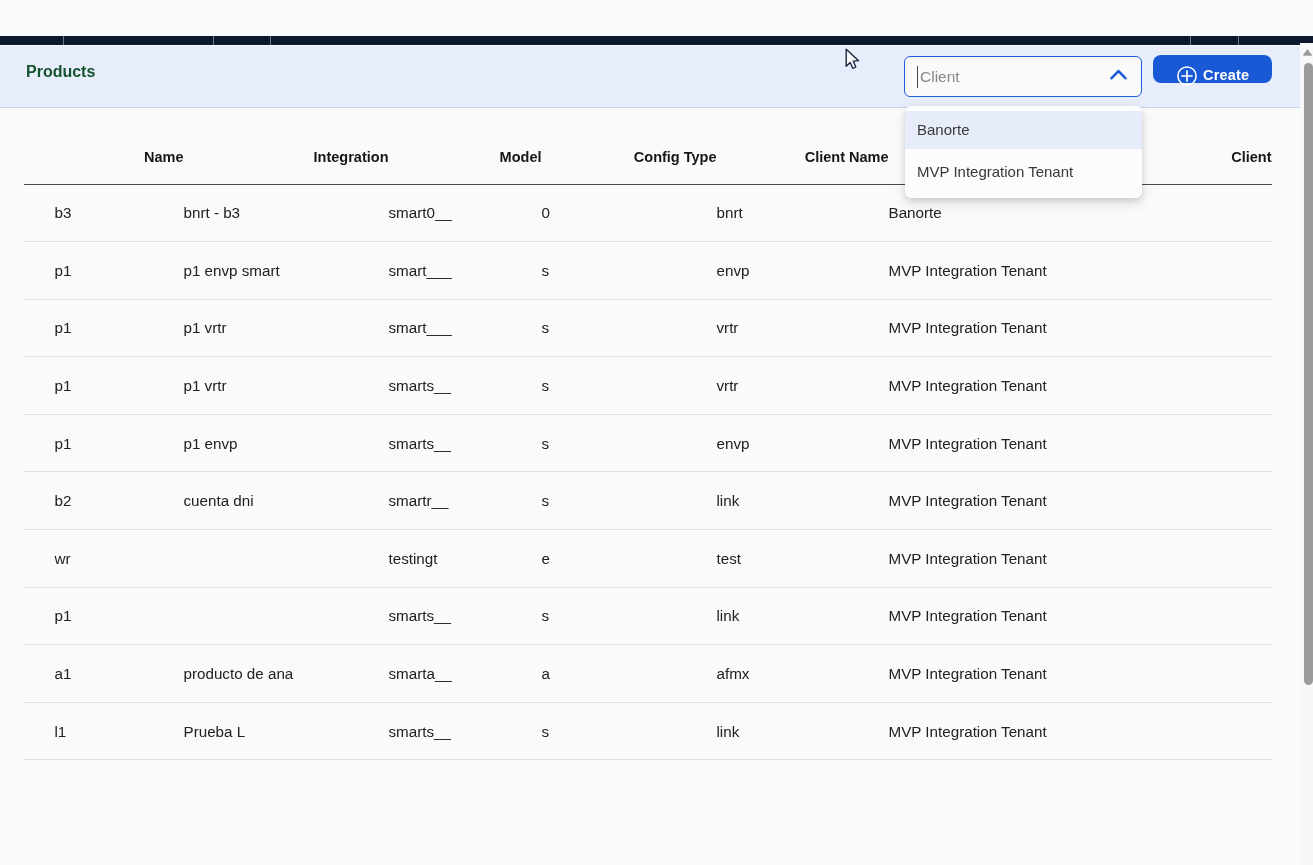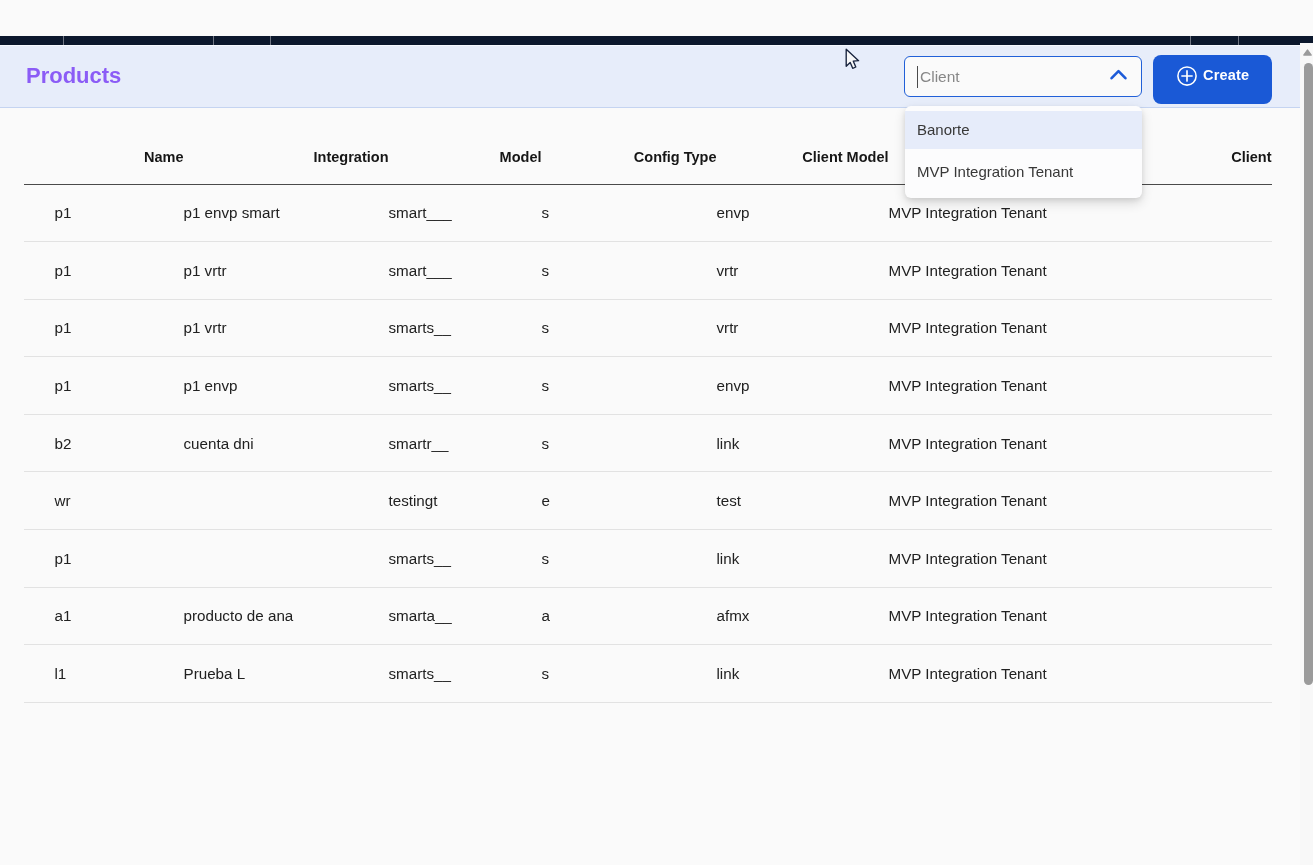--- a/index.html
+++ b/index.html
@@ -33,21 +33,21 @@
 
   
   #menu { left:905px; top:106px; width:236.5px; height:91.5px; background:#fcfcfd;
     border-radius:6px; box-shadow:0 5px 12px rgba(0,0,0,0.14), 0 2px 5px rgba(0,0,0,0.08); }
   #mi1 { left:0; top:5px; width:100%; height:37.5px; background:#e6ecfa;
     line-height:37.5px; font-size:15px; color:#383838; padding-left:12px; }
   #mi2 { left:0; top:51px; width:100%; height:30px; line-height:30px;
     font-size:15px; color:#383838; padding-left:12px; }
 
   
-  #create { left:1152.5px; top:55.3px; width:119.5px; height:49px;
+  #create { left:1152.5px; top:55.3px; width:119.5px; height:28px;
     background:#1a59d6; border-radius:8px; }
   #create span { position:absolute; left:50.5px; top:0; height:41.2px; line-height:41.2px;
     color:#fff; font-size:14.5px; font-weight:bold; letter-spacing:0.2px; }
 
   
   #sbtrack { left:1300px; top:43px; width:13px; height:822px; background:#f8f8f8; }
   #sbthumb { left:1304px; top:63px; width:9.3px; height:622px; background:#9b9b9b;
     border-radius:4.6px; }
 </style>
 </head>
@@ -63,25 +63,33 @@
       <col style="width:175px">
       <col style="width:172px">
       <col style="width:383px">
     </colgroup>
     <thead>
       <tr>
         <th class="c1">Name</th>
         <th>Integration</th>
         <th>Model</th>
         <th>Config Type</th>
-        <th>Client Model</th>
+        <th>Client Name</th>
         <th>Client</th>
       </tr>
     </thead>
     <tbody>
+      <tr>
+        <td class="c1">b3</td>
+        <td>bnrt - b3</td>
+        <td>smart0__</td>
+        <td>0</td>
+        <td>bnrt</td>
+        <td>Banorte</td>
+      </tr>
       <tr>
         <td class="c1">p1</td>
         <td>p1 envp smart</td>
         <td>smart___</td>
         <td>s</td>
         <td>envp</td>
         <td>MVP Integration Tenant</td>
       </tr>
       <tr>
         <td class="c1">p1</td>
@@ -173,21 +181,21 @@
     </svg>
     <div class="vsep" style="left:1238px"></div>
     <div class="abs" style="left:1252px;top:9px;width:24px;height:24px;border-radius:50%;background:#e8e6fb;"></div>
     <div class="abs" style="left:1252px;top:9px;width:24px;height:24px;line-height:24px;font-size:11px;font-weight:bold;color:#25336b;">AT</div>
     <svg class="abs" style="left:1283.5px;top:16.5px" width="15" height="9" viewBox="0 0 15 9">
       <path d="M1.4 1.2 L7.5 7.2 L13.6 1.2" fill="none" stroke="#fff" stroke-width="2.2" stroke-linecap="round" stroke-linejoin="round"></path>
     </svg>
   </div>
 
   <div id="hdr" class="abs"></div>
-  <div class="abs" style="left:26px;top:63px;font-size:22px;font-weight:bold;color:#8b5cf6;">Products</div>
+  <div class="abs" style="left:26px;top:63px;font-size:16px;font-weight:bold;color:#14532d;">Products</div>
 
   <div id="create" class="abs">
     <svg class="abs" style="left:24.5px;top:11px" width="20" height="20" viewBox="0 0 20 20">
       <circle cx="10" cy="10" r="9.1" fill="none" stroke="#fff" stroke-width="1.55"></circle>
       <path d="M10 4.9 V15.1 M4.9 10 H15.1" stroke="#fff" stroke-width="1.65" stroke-linecap="round"></path>
     </svg>
     <span>Create</span>
   </div>
 
   <div id="cinput" class="abs"></div>

